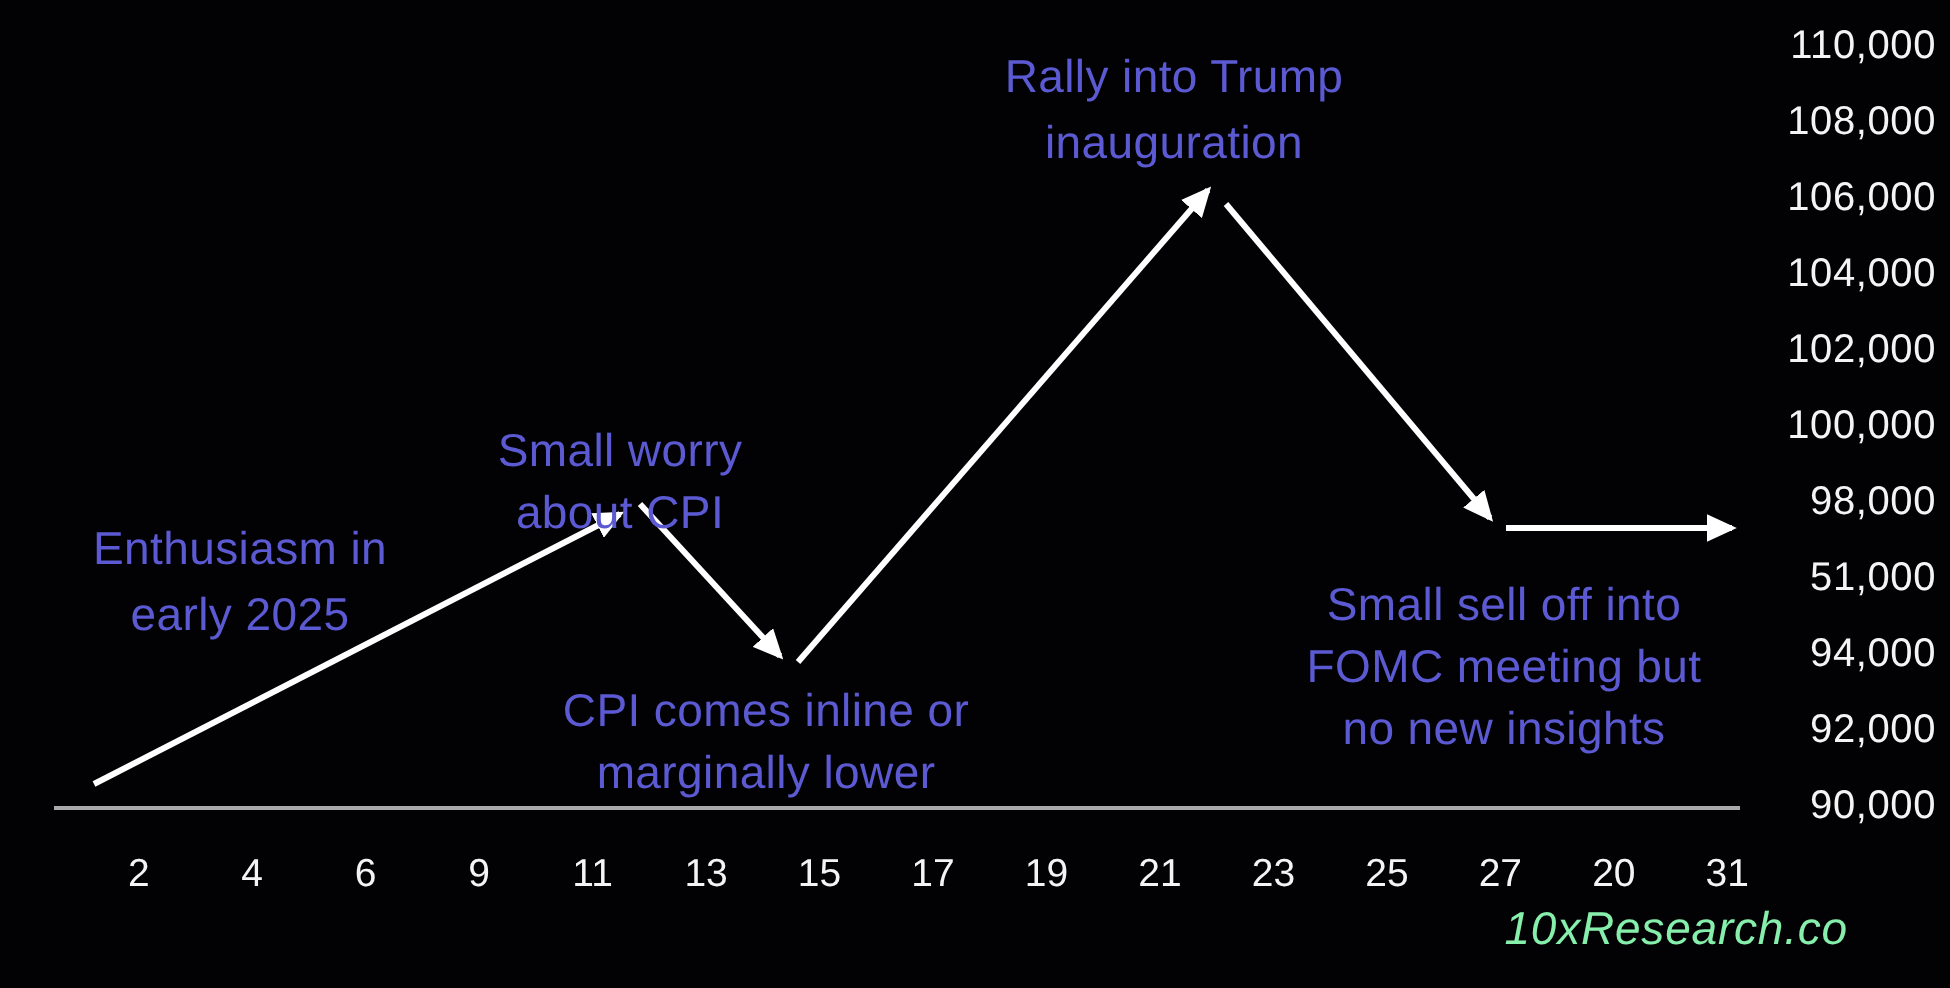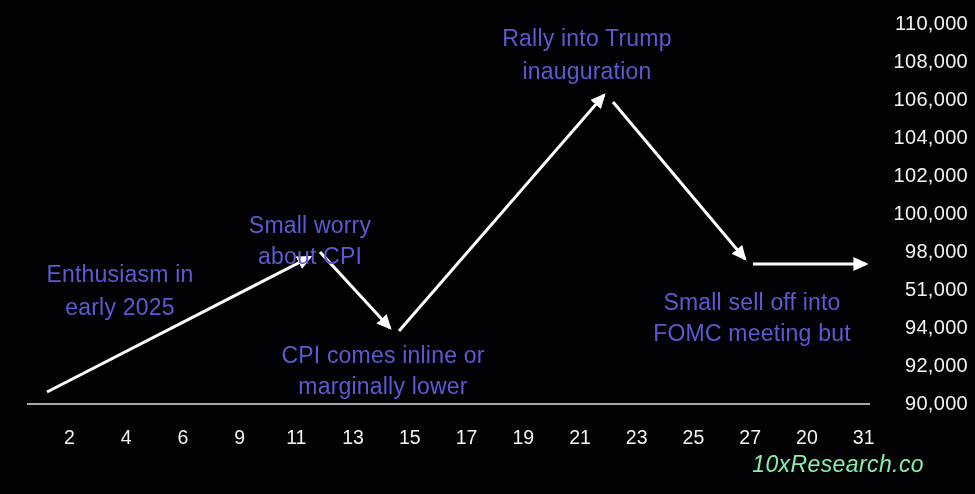--- a/index.html
+++ b/index.html
@@ -120,17 +120,18 @@
   </div>
 
   <div class="ann" id="ann-rally">
     <div>Rally into Trump</div>
     <div>inauguration</div>
   </div>
 
   <div class="ann" id="ann-fomc">
     <div>Small sell off into</div>
     <div>FOMC meeting but</div>
+    <div>no new insights</div>
   </div>
 
   <div class="watermark">10xResearch.co</div>
 
 </div>
 
 </body></html>

